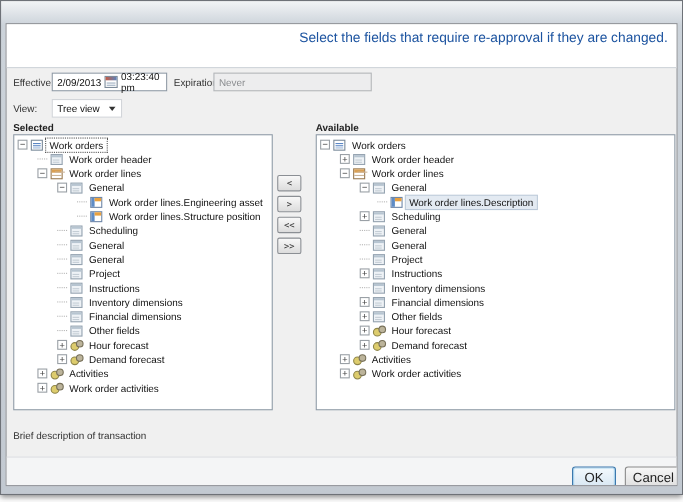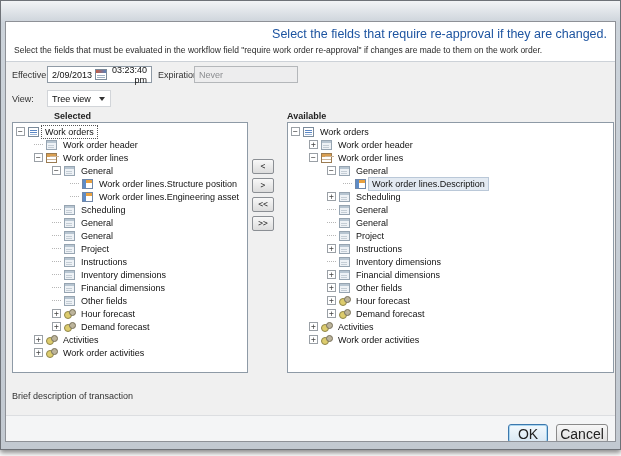--- a/index.html
+++ b/index.html
@@ -73,55 +73,54 @@
   .tlabel.focus { outline:1px dotted #555; }
   .trow.sel .tlabel { background:#e3eaf2; outline:1px solid #bac8d8; }
 
   .mvbtn { position:absolute; left:246px; width:22px; height:15px;
     font-family:"DejaVu Sans Mono",monospace; font-size:8px; line-height:13px; text-align:center; color:#333;
     background:linear-gradient(#f8f8f8,#dcdcdc); border:1px solid #8b8f94; border-radius:2px; }
 
   .footer-desc { position:absolute; font-size:9px; color:#333;text-align:center; }
   .footer-strip { position:absolute; left:0; right:0; top:393px; bottom:0;
     background:#f4f5f6; border-top:1px solid #dcdee1; }
-  .btn { position:absolute; height:19px; font-size:14px; color:#222; text-align:center;
-    border-radius:3px; border:1px solid #8a8a8a; background:linear-gradient(#f7f7f7,#e0e0e0); }
+  .btn { position:absolute; height:19px; font-size:12px; color:#222; text-align:center;
+    border-radius:3px; border:1px solid #8a8a8a; background:linear-gradient(#f7f7f7,#e0e0e0);margin-left:12px; }
   .btn.default { border:1px solid #3c78ad; box-shadow:inset 0 0 0 1px #a9d5f0;
     background:linear-gradient(#f3f9fd,#d9e8f4); }
 </style>
 </head>
 <body>
 
 <div class="window">
 
   <div class="content">
 
     <div class="hdr">
       <div class="hdr-heading">Select the fields that require re-approval if they are changed.</div>
-      <div class="hdr-sub">Select the fields that must be evaluated in the workflow field "require work order re-approval" if changes are made to them on the work order.</div>
     </div>
 
     <span class="flabel" style="left:6px; top:48px;">Effective:</span>
-    <div class="field dt-field" style="left:41px; top:44px; width:105px;text-align:right;">
+    <div class="field dt-field" style="left:41px; top:44px; width:105px;">
       <span>2/09/2013</span>
       <span class="cal-icon"></span>
       <span>03:23:40 pm</span>
     </div>
     <span class="flabel" style="left:152px; top:48px;">Expiration:</span>
-    <div class="field disabled" style="left:188px; top:44px; width:104px;">
+    <div class="field disabled" style="left:188px; top:44px; width:144px;">
       <span>Never</span>
     </div>
 
     <span class="flabel" style="left:6px; top:72px;">View:</span>
     <div class="combo" style="left:41px; top:68px; width:64px;">
       <span>Tree view</span>
       <span class="arrow"></span>
     </div>
 
-    <span class="panel-label" style="left:6px; top:89px;margin-left:42px;">Selected</span>
+    <span class="panel-label" style="left:6px; top:89px;">Selected</span>
     <span class="panel-label" style="left:281px; top:89px;">Available</span>
 
     <div id="tree-selected" class="tree" style="left:6px; top:100px; width:236px; height:251px;">
         <div class="trow" style="padding-left: 3px;">
           <span class="expander">−</span>
           <span class="ticon doc"></span>
           <span class="tlabel focus">Work orders</span>
         </div>
         <div class="trow" style="padding-left: 21px;">
           <span class="dash"></span>
@@ -134,26 +133,26 @@
           <span class="tlabel">Work order lines</span>
         </div>
         <div class="trow" style="padding-left: 39px;">
           <span class="expander">−</span>
           <span class="ticon form"></span>
           <span class="tlabel">General</span>
         </div>
         <div class="trow" style="padding-left: 57px;">
           <span class="dash"></span>
           <span class="ticon field"></span>
+          <span class="tlabel">Work order lines.Engineering asset</span>
+        </div>
+        <div class="trow" style="padding-left: 57px;">
+          <span class="dash"></span>
+          <span class="ticon field"></span>
           <span class="tlabel">Work order lines.Structure position</span>
-        </div>
-        <div class="trow" style="padding-left: 57px;">
-          <span class="dash"></span>
-          <span class="ticon field"></span>
-          <span class="tlabel">Work order lines.Engineering asset</span>
         </div>
         <div class="trow" style="padding-left: 39px;">
           <span class="dash"></span>
           <span class="ticon form"></span>
           <span class="tlabel">Scheduling</span>
         </div>
         <div class="trow" style="padding-left: 39px;">
           <span class="dash"></span>
           <span class="ticon form"></span>
           <span class="tlabel">General</span>

